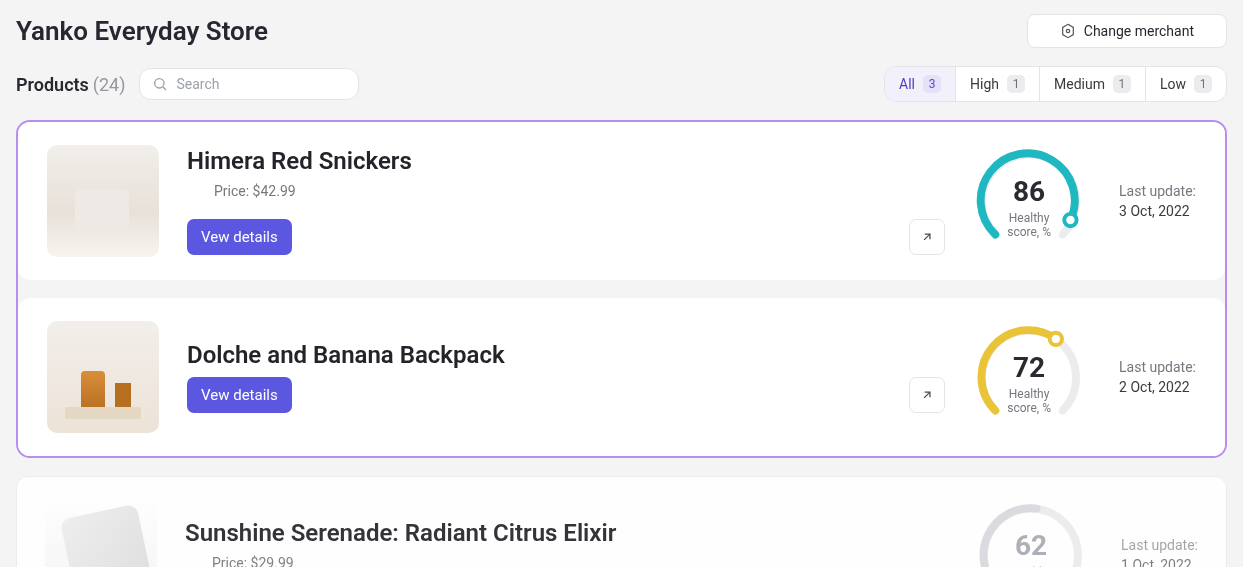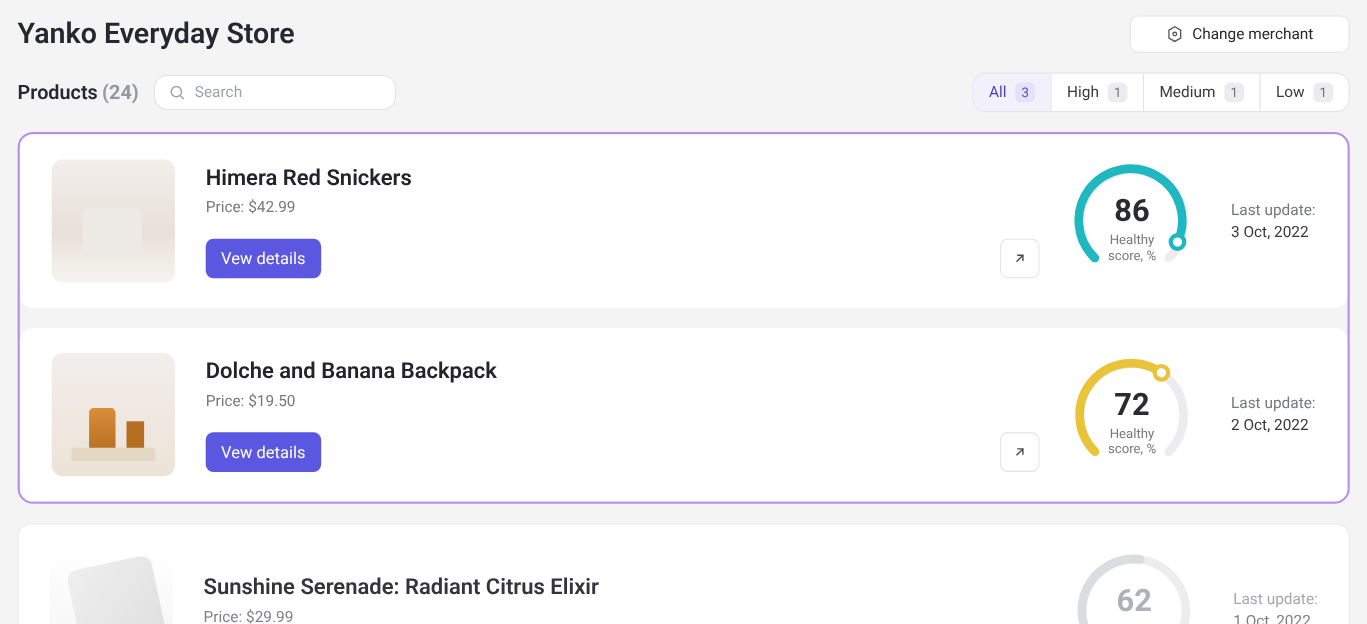--- a/index.html
+++ b/index.html
@@ -5,21 +5,21 @@
   *{box-sizing:border-box;margin:0;padding:0;font-family:-apple-system,BlinkMacSystemFont,"Segoe UI",Roboto,Helvetica,Arial,sans-serif;}
   body{background:#F4F4F5;color:#1a1a1a;width:1243px;min-height:567px;overflow:hidden;}
   .page{padding:14px 16px 0 16px;}
   .header{display:flex;align-items:center;justify-content:space-between;}
   .store-title{font-size:26px;font-weight:600;color:#262730;}
   .change-merchant{display:inline-flex;align-items:center;gap:8px;background:#fff;border:1px solid #E4E4E7;border-radius:8px;padding:8px 32px;font-size:14px;color:#262730;cursor:pointer;}
   .hex-icon{width:16px;height:16px;display:inline-block;}
   .subheader{display:flex;align-items:center;justify-content:space-between;margin-top:18px;}
   .left-sub{display:flex;align-items:center;gap:14px;}
   .products-label{font-size:18px;font-weight:600;color:#262730;}
-  .products-count{color:#9597A2;font-weight:700;}
+  .products-count{color:#9597A2;font-weight:400;}
   .search-wrap{display:flex;align-items:center;gap:8px;background:#fff;border:1px solid #E4E4E7;border-radius:12px;padding:7px 12px;width:220px;}
   .search-wrap input{border:none;outline:none;font-size:14px;color:#555;width:100%;}
   .search-wrap input::placeholder{color:#9CA0AA;}
   .search-icon{width:16px;height:16px;flex:none;}
   .filters{display:flex;border:1px solid #E4E4E7;border-radius:12px;overflow:hidden;background:#fff;}
   .filter{display:flex;align-items:center;gap:8px;padding:8px 14px;font-size:14px;color:#3a3a3d;cursor:pointer;border-left:1px solid #E4E4E7;}
   .filter:first-child{border-left:none;}
   .filter.active{background:#F2F0FB;color:#4E3FBF;}
   .badge{display:inline-flex;align-items:center;justify-content:center;min-width:18px;height:18px;padding:0 5px;border-radius:5px;font-size:12px;background:#ECECEF;color:#717279;}
   .filter.active .badge{background:#E5E1F7;color:#5A4BD1;}
@@ -33,22 +33,22 @@
   .thumb{width:112px;height:112px;border-radius:10px;background:#EDE9E3;flex:none;position:relative;overflow:hidden;}
   .thumb.t-bottles{background:linear-gradient(180deg,#F2EEEA 0%,#E7E1D9 60%,#F7F4EF 100%);}
   .thumb.t-bottles::before{content:"";position:absolute;width:30px;height:42px;left:28px;bottom:26px;background:#EDEAE5;border-radius:5px;box-shadow:24px 0 0 0 #EDEAE5;}
   .thumb.t-backpack{background:linear-gradient(180deg,#F2EEEB 0%,#EDE3D7 100%);}
   .thumb.t-backpack::before{content:"";position:absolute;width:24px;height:40px;left:34px;bottom:22px;background:linear-gradient(180deg,#D98E3A,#B66E20);border-radius:4px;box-shadow:30px 8px 0 -4px #B66E20;}
   .thumb.t-backpack::after{content:"";position:absolute;left:18px;bottom:14px;width:76px;height:12px;background:#E4D7C4;border-radius:2px;}
   .thumb.t-elixir{background:linear-gradient(180deg,#ffffff,#f3f3f3);}
   .thumb.t-elixir::before{content:"";position:absolute;left:22px;top:12px;width:78px;height:78px;border-radius:10px;background:linear-gradient(135deg,#eee,#ddd);transform:rotate(-12deg);}
 
   .info{flex:1 1 auto;}
-  .p-title{font-size:20px;font-weight:600;color:#23232a;margin-bottom:8px;}
-  .p-price{font-size:14px;color:#76777F;margin-bottom:20px;}
+  .p-title{font-size:24px;font-weight:600;color:#23232a;margin-bottom:8px;}
+  .p-price{font-size:14px;color:#76777F;margin-bottom:20px;margin-left:27px;}
   .actions{display:flex;gap:10px;justify-content:space-between;}
   .btn-view{background:#5B57E0;color:#fff;border:none;border-radius:7px;padding:9px 14px;font-size:15px;cursor:pointer;}
   .btn-ext{width:36px;height:36px;border:1px solid #E4E4E7;border-radius:7px;background:#fff;display:inline-flex;align-items:center;justify-content:center;cursor:pointer;color:#4a4a52;}
 
   .score-block{display:flex;align-items:center;gap:34px;flex:none;}
   .gauge{width:112px;height:112px;position:relative;}
   .gauge svg{width:112px;height:112px;transform:rotate(0deg);}
   .gauge .g-num{position:absolute;top:30px;left:0;right:0;text-align:center;font-size:28px;font-weight:700;color:#2a2a31;}
   .gauge .g-lbl{position:absolute;top:66px;left:0;right:0;text-align:center;font-size:12px;color:#76777F;line-height:1.2;}
   .gauge.g-dim .g-num{color:#A9ABB3;}
@@ -143,21 +143,20 @@
             <div class="m-val">3 Oct, 2022</div>
           </div>
         </div>
       </div>
       <div class="card-spacer"></div>
 
       <div class="card">
         <div class="thumb t-backpack"></div>
         <div class="info">
           <div class="p-title">Dolche and Banana Backpack</div>
-          <div class="p-price"><span>Price: </span><span>$19.50</span></div>
           <div class="actions">
             <button class="btn-view">Vew details</button>
             <button class="btn-ext">
               <svg width="14" height="14" viewBox="0 0 24 24" fill="none" stroke="currentColor" stroke-width="2.2">
                   <line x1="7" y1="17" x2="17" y2="7"></line>
                   <polyline points="8 7 17 7 17 16"></polyline>
                 </svg>
             </button>
           </div>
         </div>

